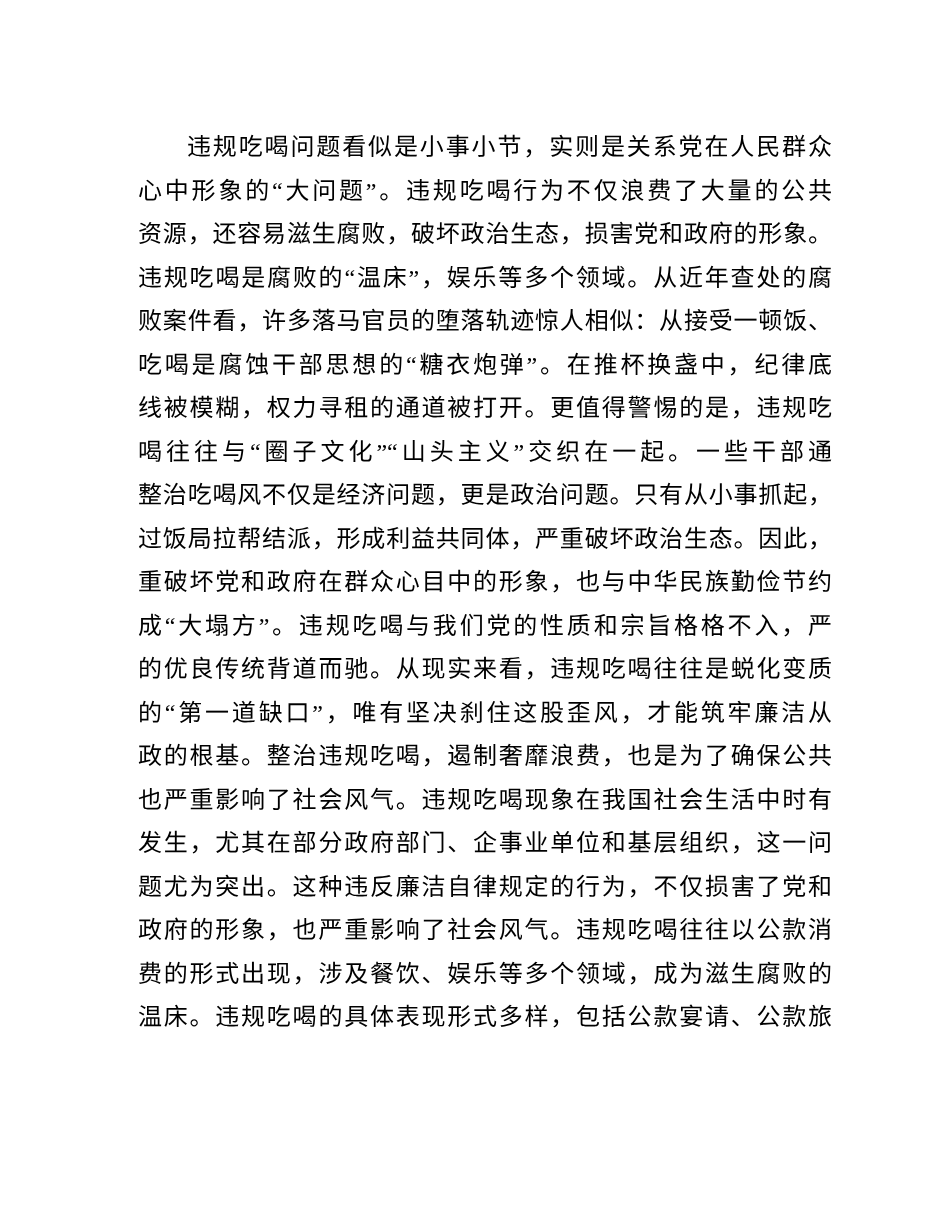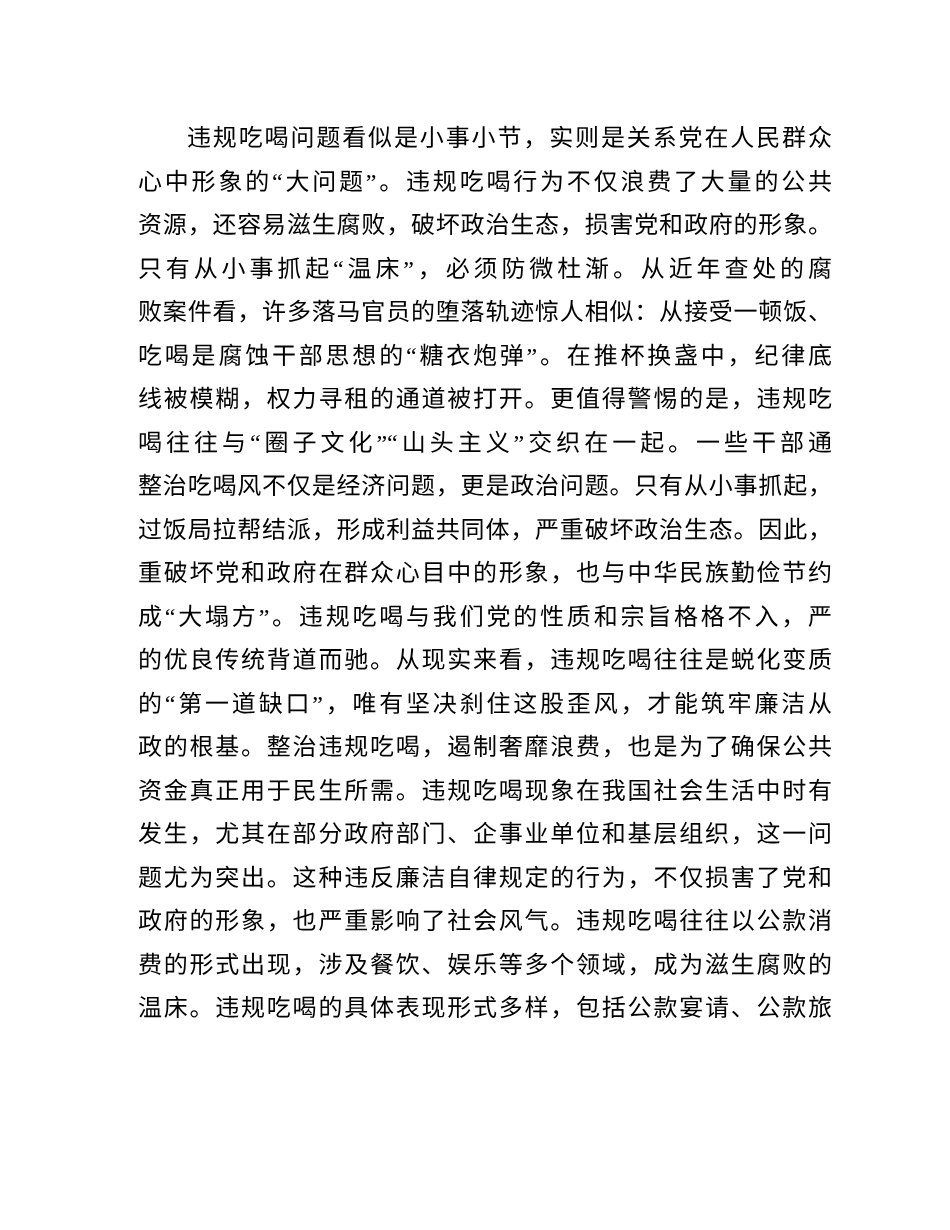--- a/index.html
+++ b/index.html
@@ -10,21 +10,21 @@
   .page {
     position: relative;
     width: 950px;
     height: 1230px;
     background: #ffffff;
     overflow: hidden;
   }
   .text-block {
     position: absolute;
     left: 138px;
-    top: 117px;
+    top: 126px;
     width: 694px;
   }
   .line {
     height: 43.5px;
     line-height: 43.5px;
     font-size: 24px;
     color: #000000;
     font-family: "Liberation Serif", "DejaVu Serif", serif;
     font-weight: 400;
     text-align: justify;
@@ -37,32 +37,32 @@
   }
 </style>
 </head>
 <body>
 
 <div class="page">
   <div class="text-block">
       <div class="line indent">违规吃喝问题看似是小事小节，实则是关系党在人民群众</div>
       <div class="line">心中形象的“大问题”。违规吃喝行为不仅浪费了大量的公共</div>
       <div class="line">资源，还容易滋生腐败，破坏政治生态，损害党和政府的形象。</div>
-      <div class="line">只有从小事抓起“温床”，必须防微杜渐。从近年查处的腐</div>
+      <div class="line">违规吃喝是腐败的“温床”，娱乐等多个领域。从近年查处的腐</div>
       <div class="line">败案件看，许多落马官员的堕落轨迹惊人相似：从接受一顿饭、</div>
       <div class="line">吃喝是腐蚀干部思想的“糖衣炮弹”。在推杯换盏中，纪律底</div>
       <div class="line">线被模糊，权力寻租的通道被打开。更值得警惕的是，违规吃</div>
       <div class="line">喝往往与“圈子文化”“山头主义”交织在一起。一些干部通</div>
       <div class="line">整治吃喝风不仅是经济问题，更是政治问题。只有从小事抓起，</div>
       <div class="line">过饭局拉帮结派，形成利益共同体，严重破坏政治生态。因此，</div>
       <div class="line">重破坏党和政府在群众心目中的形象，也与中华民族勤俭节约</div>
       <div class="line">成“大塌方”。违规吃喝与我们党的性质和宗旨格格不入，严</div>
       <div class="line">的优良传统背道而驰。从现实来看，违规吃喝往往是蜕化变质</div>
       <div class="line">的“第一道缺口”，唯有坚决刹住这股歪风，才能筑牢廉洁从</div>
       <div class="line">政的根基。整治违规吃喝，遏制奢靡浪费，也是为了确保公共</div>
-      <div class="line">资金真正用于民生所需。违规吃喝现象在我国社会生活中时有</div>
+      <div class="line">也严重影响了社会风气。违规吃喝现象在我国社会生活中时有</div>
       <div class="line">发生，尤其在部分政府部门、企事业单位和基层组织，这一问</div>
       <div class="line">题尤为突出。这种违反廉洁自律规定的行为，不仅损害了党和</div>
       <div class="line">政府的形象，也严重影响了社会风气。违规吃喝往往以公款消</div>
       <div class="line">费的形式出现，涉及餐饮、娱乐等多个领域，成为滋生腐败的</div>
       <div class="line">温床。违规吃喝的具体表现形式多样，包括公款宴请、公款旅</div>
     </div>
 </div>
 
 </body></html>

